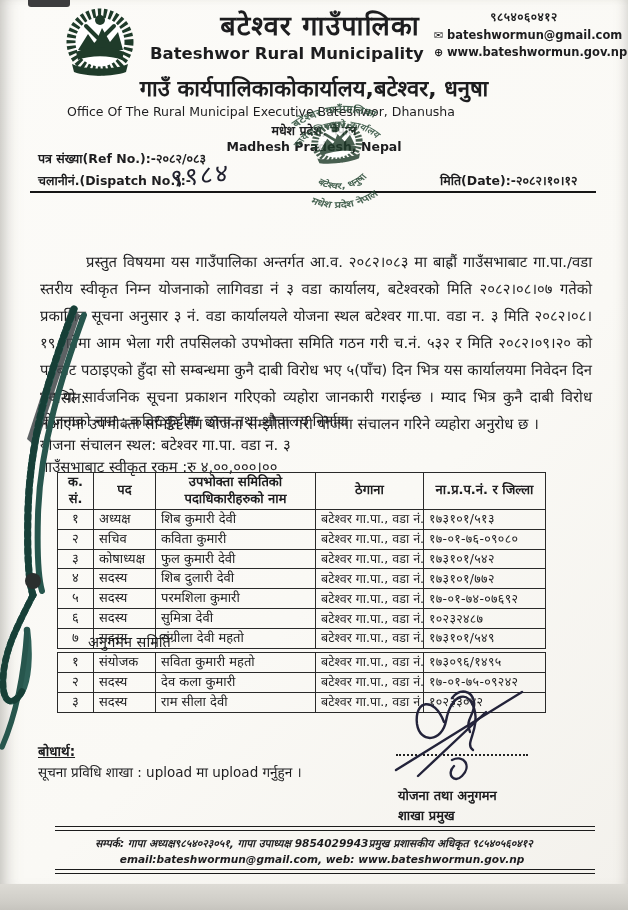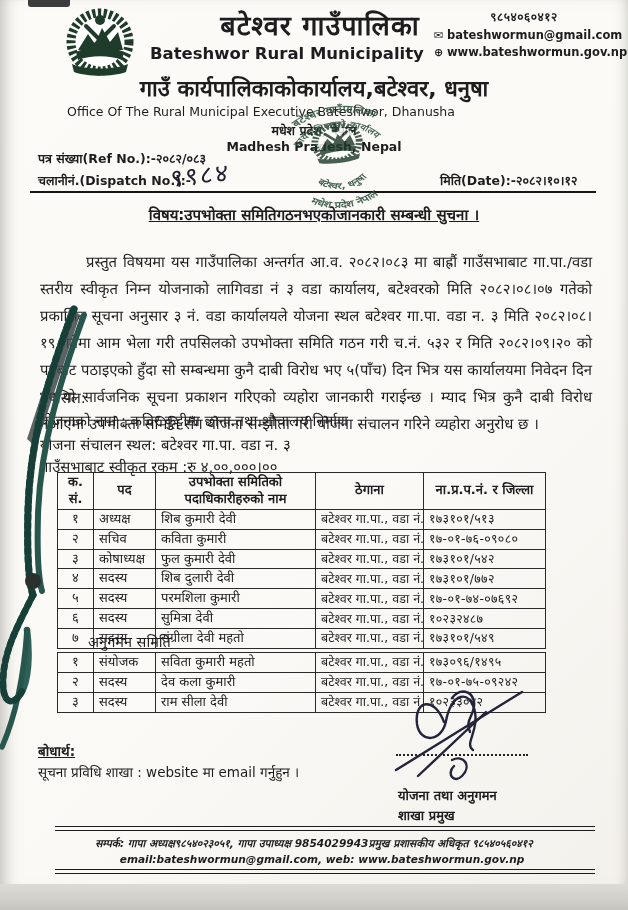--- a/index.html
+++ b/index.html
@@ -149,21 +149,20 @@
         <path id="arcB" d="M 31,64 A 39,38 0 0 1 109,64" fill="none"></path>
         <path id="arcC" d="M 41,62 A 29,29 0 0 0 99,62" fill="none"></path>
         <path id="arcD" d="M 21,62 A 49,49 0 0 0 119,62" fill="none"></path>
         <text><textPath href="#arcA" startOffset="50%" text-anchor="middle">बटेश्वर गाउँपालिका</textPath></text>
         <text font-size="8.5"><textPath href="#arcB" startOffset="50%" text-anchor="middle">कार्यपालिकाको कार्यालय</textPath></text>
         <text font-size="9"><textPath href="#arcC" startOffset="50%" text-anchor="middle">बटेश्वर, धनुषा</textPath></text>
         <text font-size="9.5"><textPath href="#arcD" startOffset="50%" text-anchor="middle">मधेश प्रदेश नेपाल</textPath></text>
       </g>
     </svg>
 
-    <div class="subject">विषय:उपभोक्ता समितिगठनभएकोजानकारी सम्बन्धी सुचना ।</div>
     <div class="para">प्रस्तुत विषयमा यस गाउँपालिका अन्तर्गत आ.व. २०८२।०८३ मा बाह्रौं गाउँसभाबाट गा.पा./वडा स्तरीय स्वीकृत निम्न योजनाको लागिवडा नं ३ वडा कार्यालय, बटेश्वरको मिति २०८२।०८।०७ गतेको प्रकाशित सूचना अनुसार ३ नं. वडा कार्यालयले योजना स्थल बटेश्वर गा.पा. वडा न. ३ मिति २०८२।०८।१९ गतेमा आम भेला गरी तपसिलको उपभोक्ता समिति गठन गरी च.नं. ५३२ र मिति २०८२।०९।२० को पत्रबाट पठाइएको हुँदा सो सम्बन्धमा कुनै दाबी विरोध भए ५(पाँच) दिन भित्र यस कार्यालयमा निवेदन दिन हुन यो सार्वजनिक सूचना प्रकाशन गरिएको व्यहोरा जानकारी गराईन्छ । म्याद भित्र कुनै दाबी विरोध नआएमा उपभोक्ता समिति सँग योजना सम्झौता गरी योजना संचालन गरिने व्यहोरा अनुरोध छ ।</div>
 
     <div class="lineitem li-tapasil">तपसिल:</div>
     <div class="lineitem li-name">योजनाको नाम : कविर कुट्टीमा छाना तथा शौचालय निर्माण</div>
     <div class="lineitem li-loc">योजना संचालन स्थल: बटेश्वर गा.पा. वडा न. ३</div>
     <div class="lineitem li-amount">गाउँसभाबाट स्वीकृत रकम :रु ४,००,०००।००</div>
 
     <table class="ctable t1">
       <colgroup>
         <col style="width:36px">
@@ -277,21 +276,21 @@
         <path d="M 36,98 L 104,34"></path>
         <path d="M 70,82 c 12,-6 20,6 10,16 c -8,8 -16,-2 -8,-10"></path>
       </g>
     </svg>
     <div class="desig">
       <div>योजना तथा अनुगमन</div>
       <div>शाखा प्रमुख</div>
     </div>
 
     <div class="bodharth-label">बोधार्थ:</div>
-    <div class="bodharth-line">सूचना प्रविधि शाखा : website मा email गर्नुहुन ।</div>
+    <div class="bodharth-line">सूचना प्रविधि शाखा : upload मा upload गर्नुहुन ।</div>
 
     <div class="dbl dbl-top"></div>
     <div class="f-contact">सम्पर्क: गापा अध्यक्ष९८५४०२३०५१, गापा उपाध्यक्ष 9854029943प्रमुख प्रशासकीय अधिकृत ९८५४०५६०४१२</div>
     <div class="f-email">email:bateshwormun@gmail.com, web: www.bateshwormun.gov.np</div>
     <div class="dbl dbl-bot"></div>
   </div>
 
   <svg class="thread" viewBox="0 0 96 465">
     <polygon points="70,12 80,20 36,152 27,144" fill="#41464a" opacity=".85"></polygon>
     <g fill="none" stroke-linecap="round">

